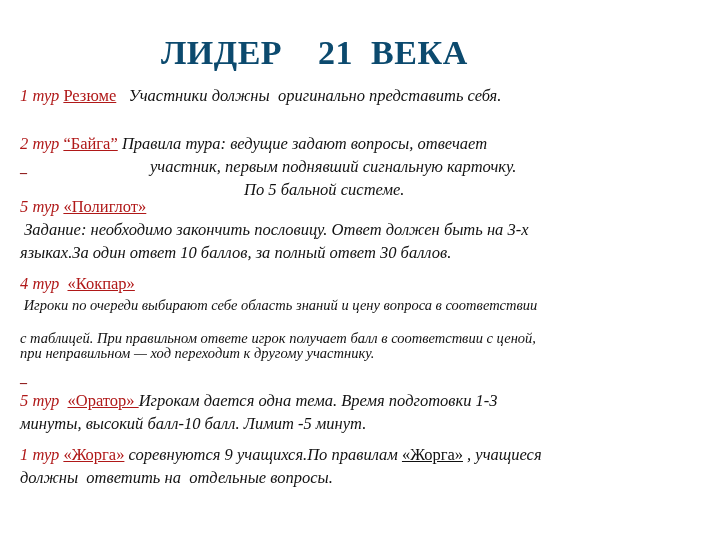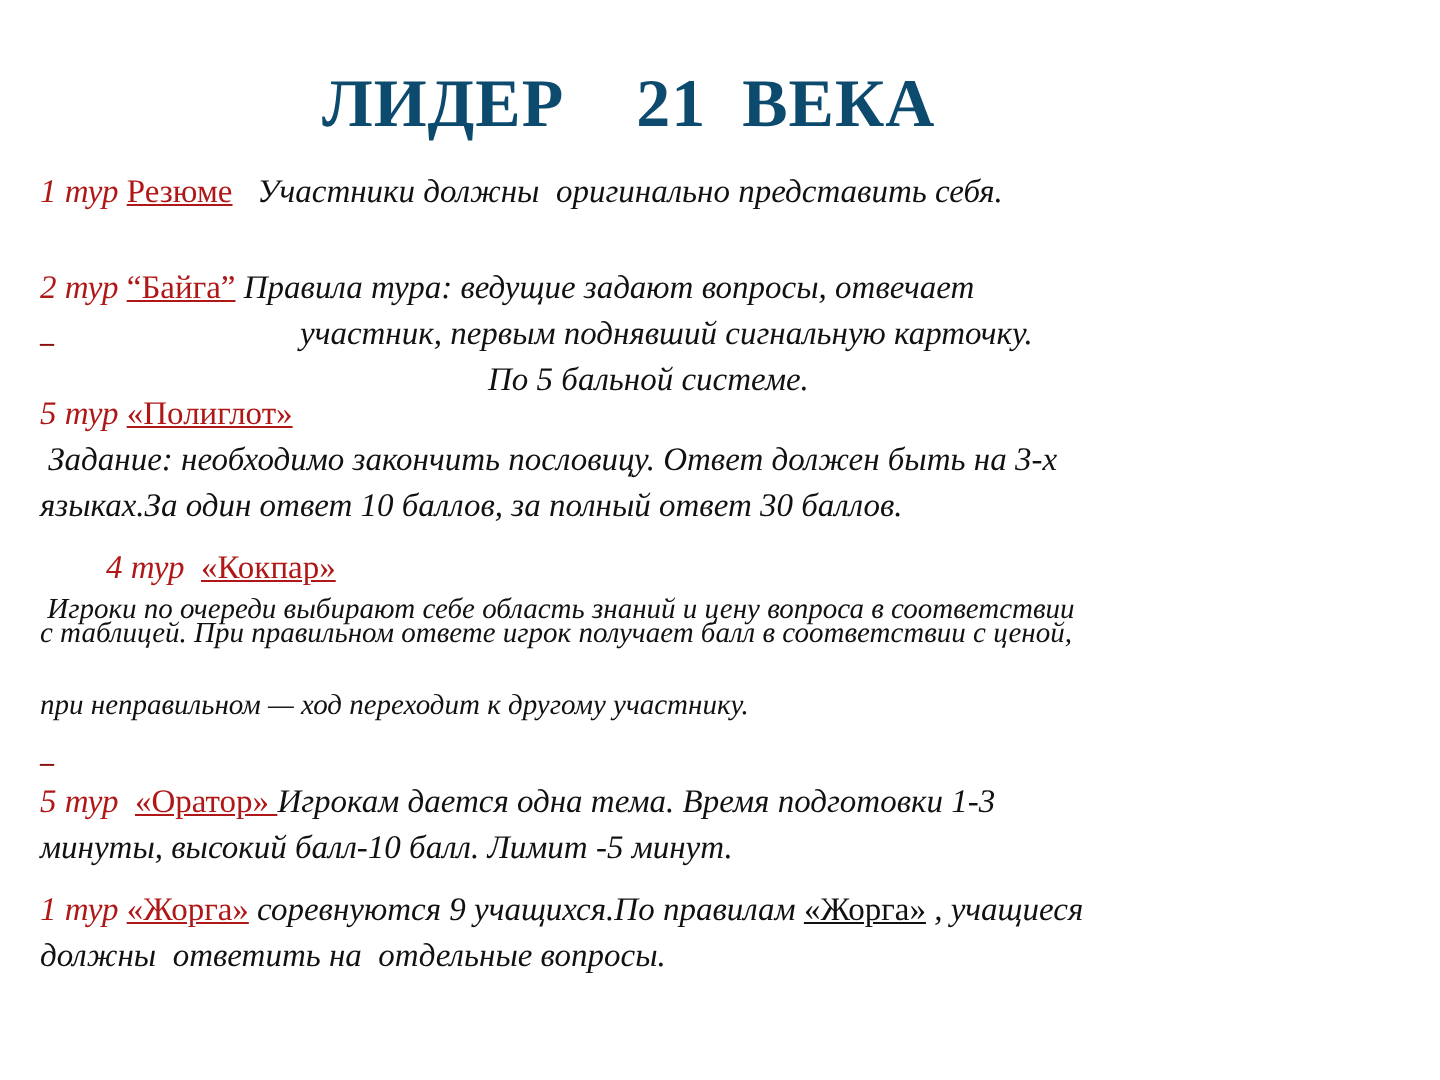--- a/index.html
+++ b/index.html
@@ -23,23 +23,23 @@
 
 <div class="line" style="top:134px;"><span class="red">2 тур</span> <span class="lbl">“Байга”</span> <span>Правила тура: ведущие задают вопросы, отвечает</span></div>
 <div class="line" style="top:157px; left:150px;">участник, первым поднявший сигнальную карточку.</div>
 <div class="dash" style="top:160px;">_</div>
 <div class="line" style="top:180px; left:244px;">По 5 бальной системе.</div>
 
 <div class="line" style="top:197px;"><span class="red">5 тур</span> <span class="lbl">«Полиглот»</span></div>
 <div class="line" style="top:220px;"> Задание: необходимо закончить пословицу. Ответ должен быть на 3-х</div>
 <div class="line" style="top:243px;">языках.За один ответ 10 баллов, за полный ответ 30 баллов.</div>
 
-<div class="line" style="top:274px;margin-left:33px;"><span class="red">4 тур</span>  <span class="lbl">«Кокпар»</span></div>
+<div class="line" style="top:274px;"><span class="red">4 тур</span>  <span class="lbl">«Кокпар»</span></div>
 <div class="line sm" style="top:297px;"> Игроки по очереди выбирают себе область знаний и цену вопроса в соответствии</div>
-<div class="line sm" style="top:309px;text-align:center;">с таблицей. При правильном ответе игрок получает балл в соответствии с ценой,</div>
+<div class="line sm" style="top:330px;text-align:center;">с таблицей. При правильном ответе игрок получает балл в соответствии с ценой,</div>
 <div class="line sm" style="top:345px;">при неправильном — ход переходит к другому участнику.</div>
 <div class="dash" style="top:370px;">_</div>
 
 <div class="line" style="top:391px;"><span class="red">5 тур</span>  <span class="lbl">«Оратор» </span><span>Игрокам дается одна тема. Время подготовки 1-3</span></div>
 <div class="line" style="top:414px;text-align:right;">минуты, высокий балл-10 балл. Лимит -5 минут.</div>
 
 <div class="line" style="top:445px;"><span class="red">1 тур</span> <span class="lbl">«Жорга»</span> <span>соревнуются 9 учащихся.По правилам </span><span class="u">«Жорга»</span><span> , учащиеся</span></div>
 <div class="line" style="top:468px;">должны  ответить на  отдельные вопросы.</div>
 
 </body></html>

